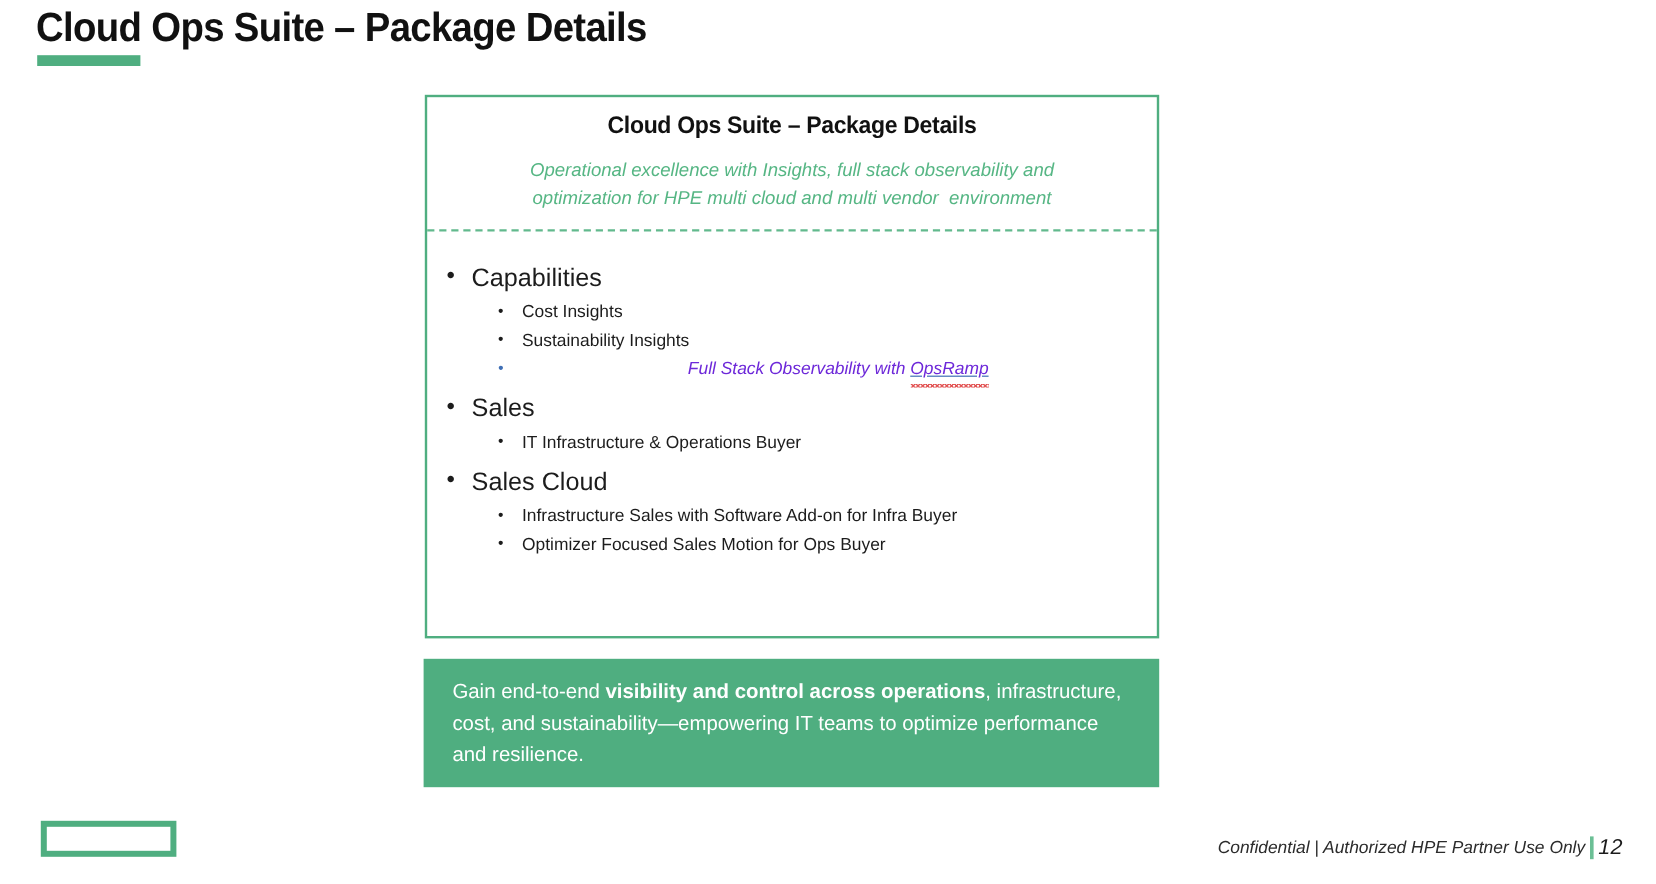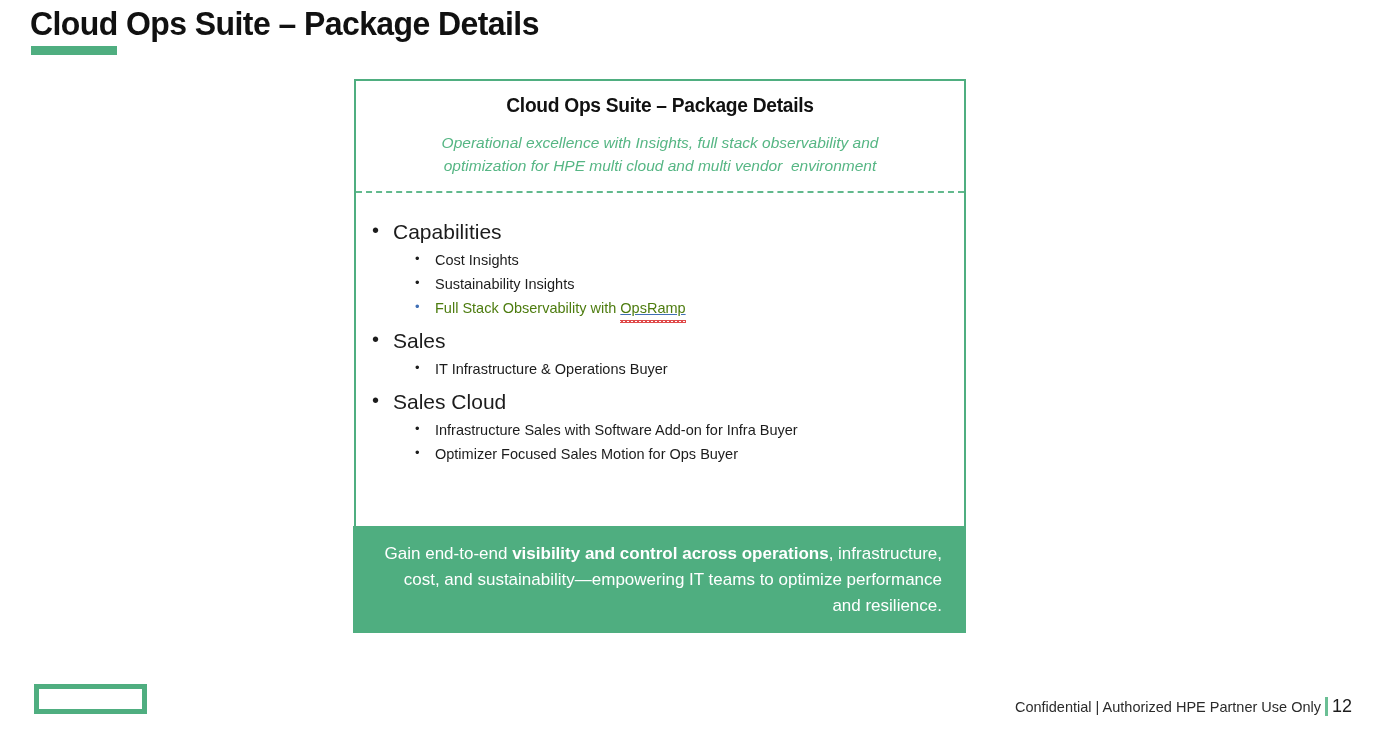--- a/index.html
+++ b/index.html
@@ -110,21 +110,23 @@
   }
   .lvl2::before {
     content: "•";
     position: absolute;
     left: 22px;
     top: -1px;
     font-size: 13px;
     color: #1c1c1c;
   }
   .lvl2.link-style {
-    color: #4d7c0f;
+    color: #6d28d9;
+    font-style: italic;
+    text-align: center;
   }
   .lvl2.link-style::before {
     color: #3f6fb5;
   }
   .spellword {
     text-decoration: underline;
     text-decoration-color: #3f6fb5;
     position: relative;
     display: inline-block;
   }
@@ -139,30 +141,30 @@
       linear-gradient(45deg, transparent 40%, #e04a4a 40%, #e04a4a 60%, transparent 60%),
       linear-gradient(-45deg, transparent 40%, #e04a4a 40%, #e04a4a 60%, transparent 60%);
     background-size: 4px 3px;
     background-repeat: repeat-x;
   }
 
   
   .callout {
     position: absolute;
     left: 353px;
-    top: 526px;
+    top: 549px;
     width: 613px;
     height: 107px;
     background: #4fae80;
     color: #ffffff;
     box-sizing: border-box;
     display: flex;
     align-items: center;
     justify-content: center;
-    text-align: right;
+    text-align: left;
     padding: 0 24px;
     font-size: 17px;
     line-height: 26px;
   }
   .callout b { font-weight: bold; }
 
   
   .hpe-logo {
     position: absolute;
     left: 34px;
@@ -175,20 +177,21 @@
   }
   .footer {
     position: absolute;
     right: 28px;
     top: 696px;
     display: flex;
     align-items: center;
     gap: 4px;
     font-size: 14.5px;
     color: #2b2b2b;
+    font-style: italic;
   }
   .footer-sep {
     width: 3px;
     height: 19px;
     background: #6bbf95;
   }
   .page-num {
     font-size: 18px;
     color: #1c1c1c;
   }

